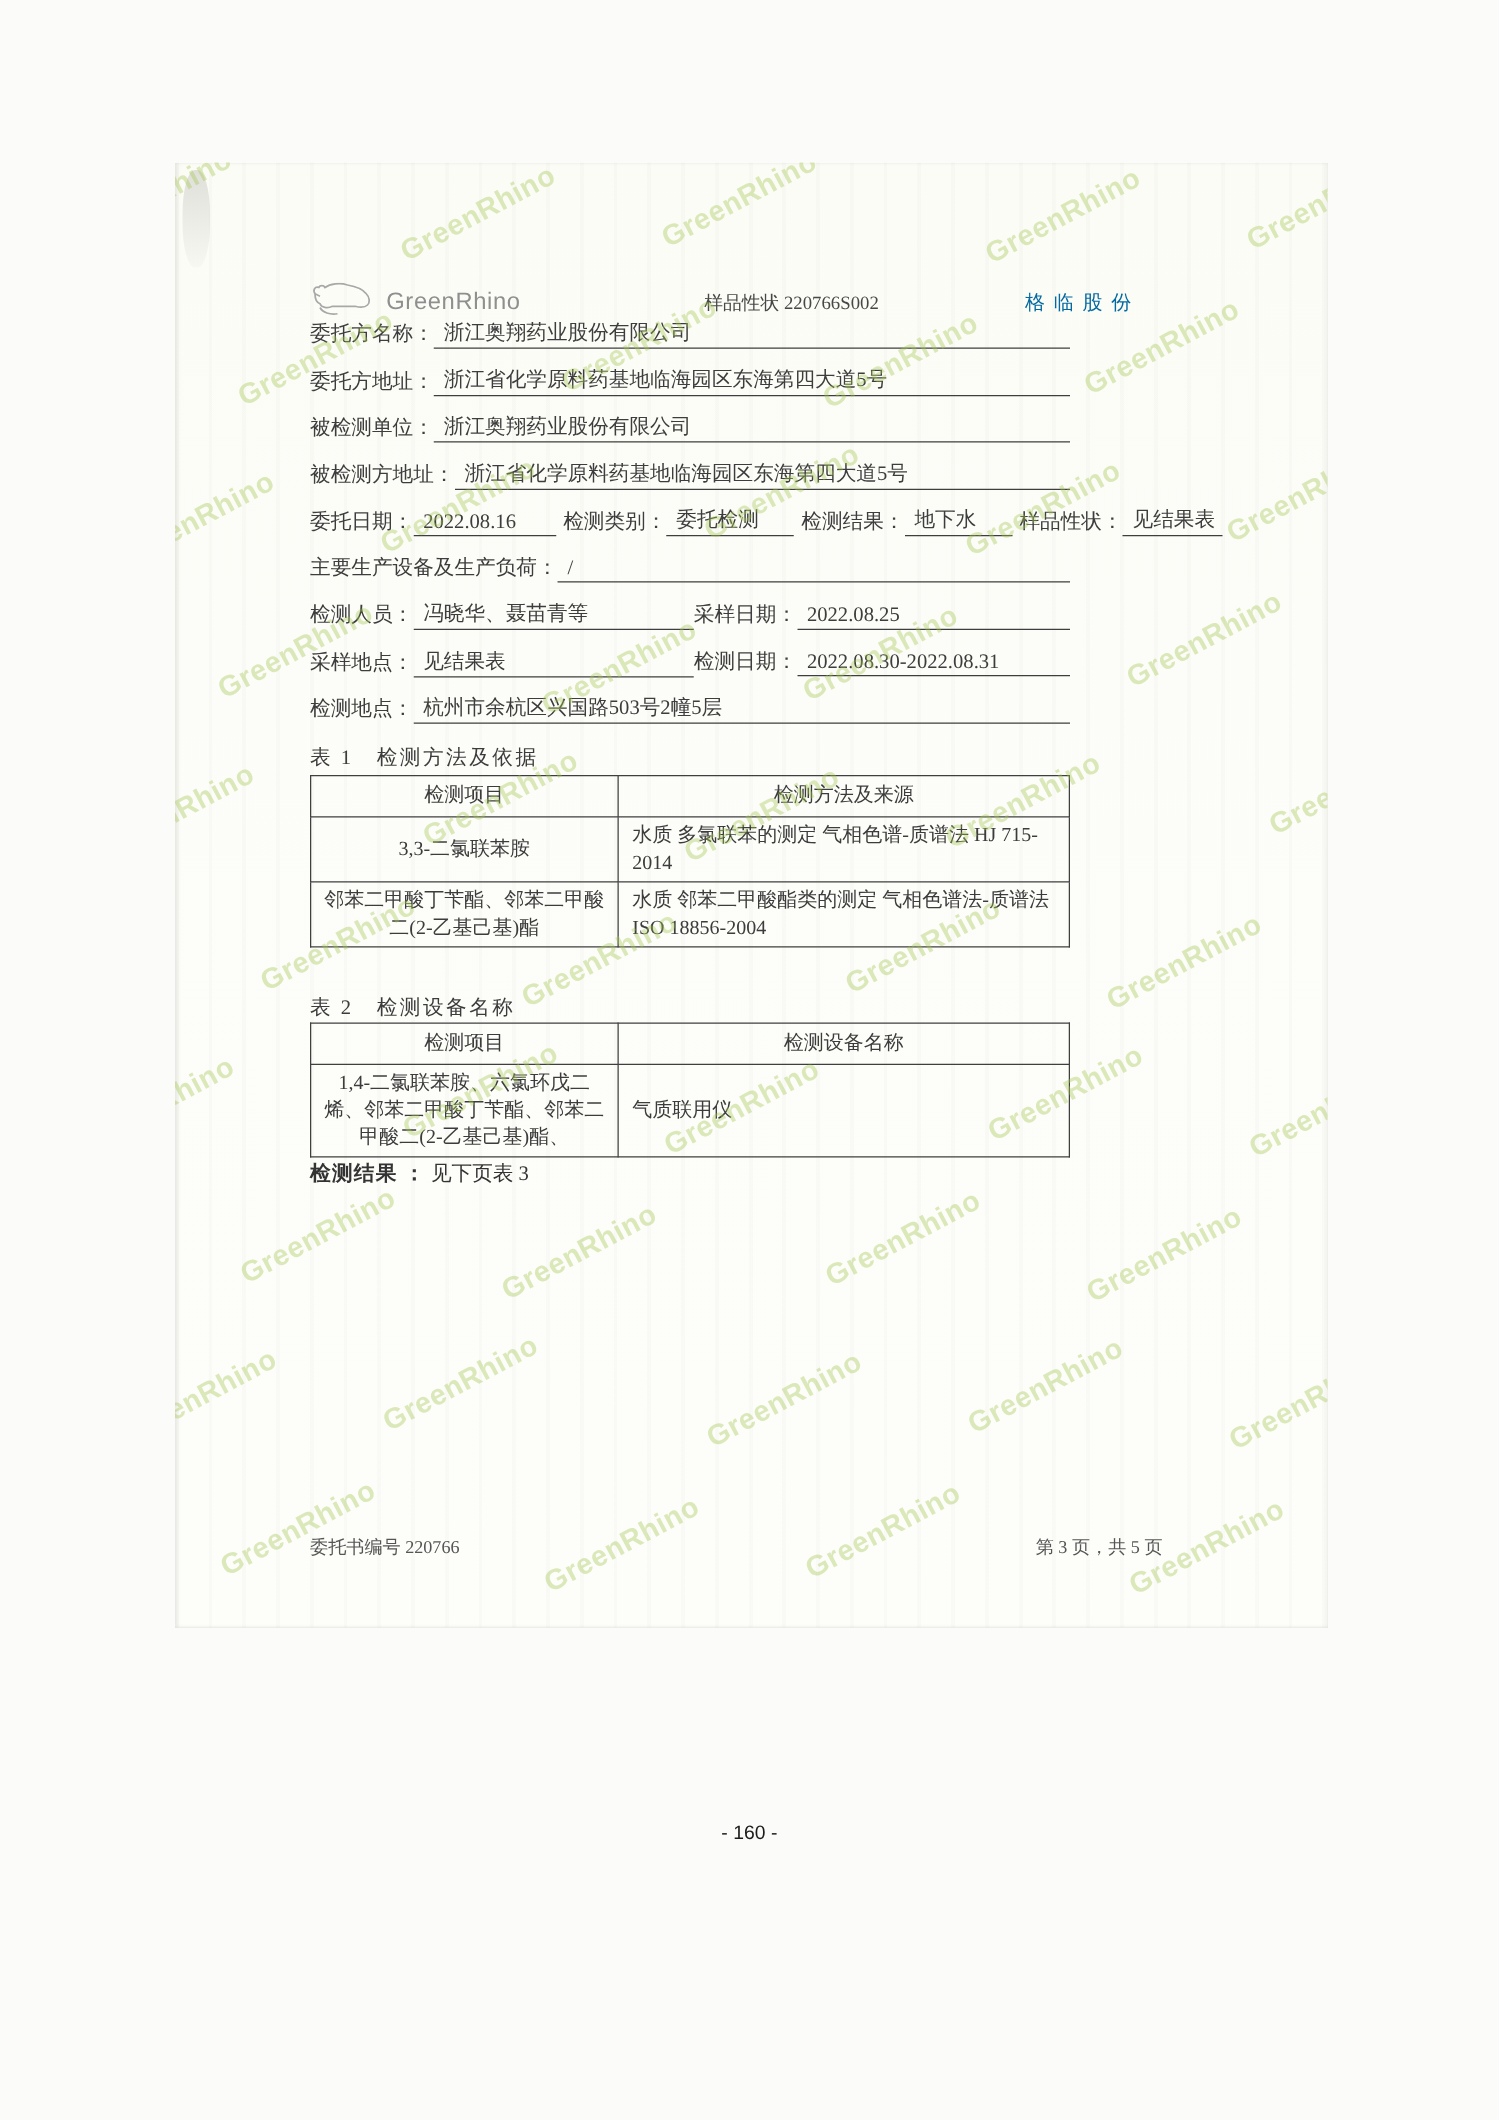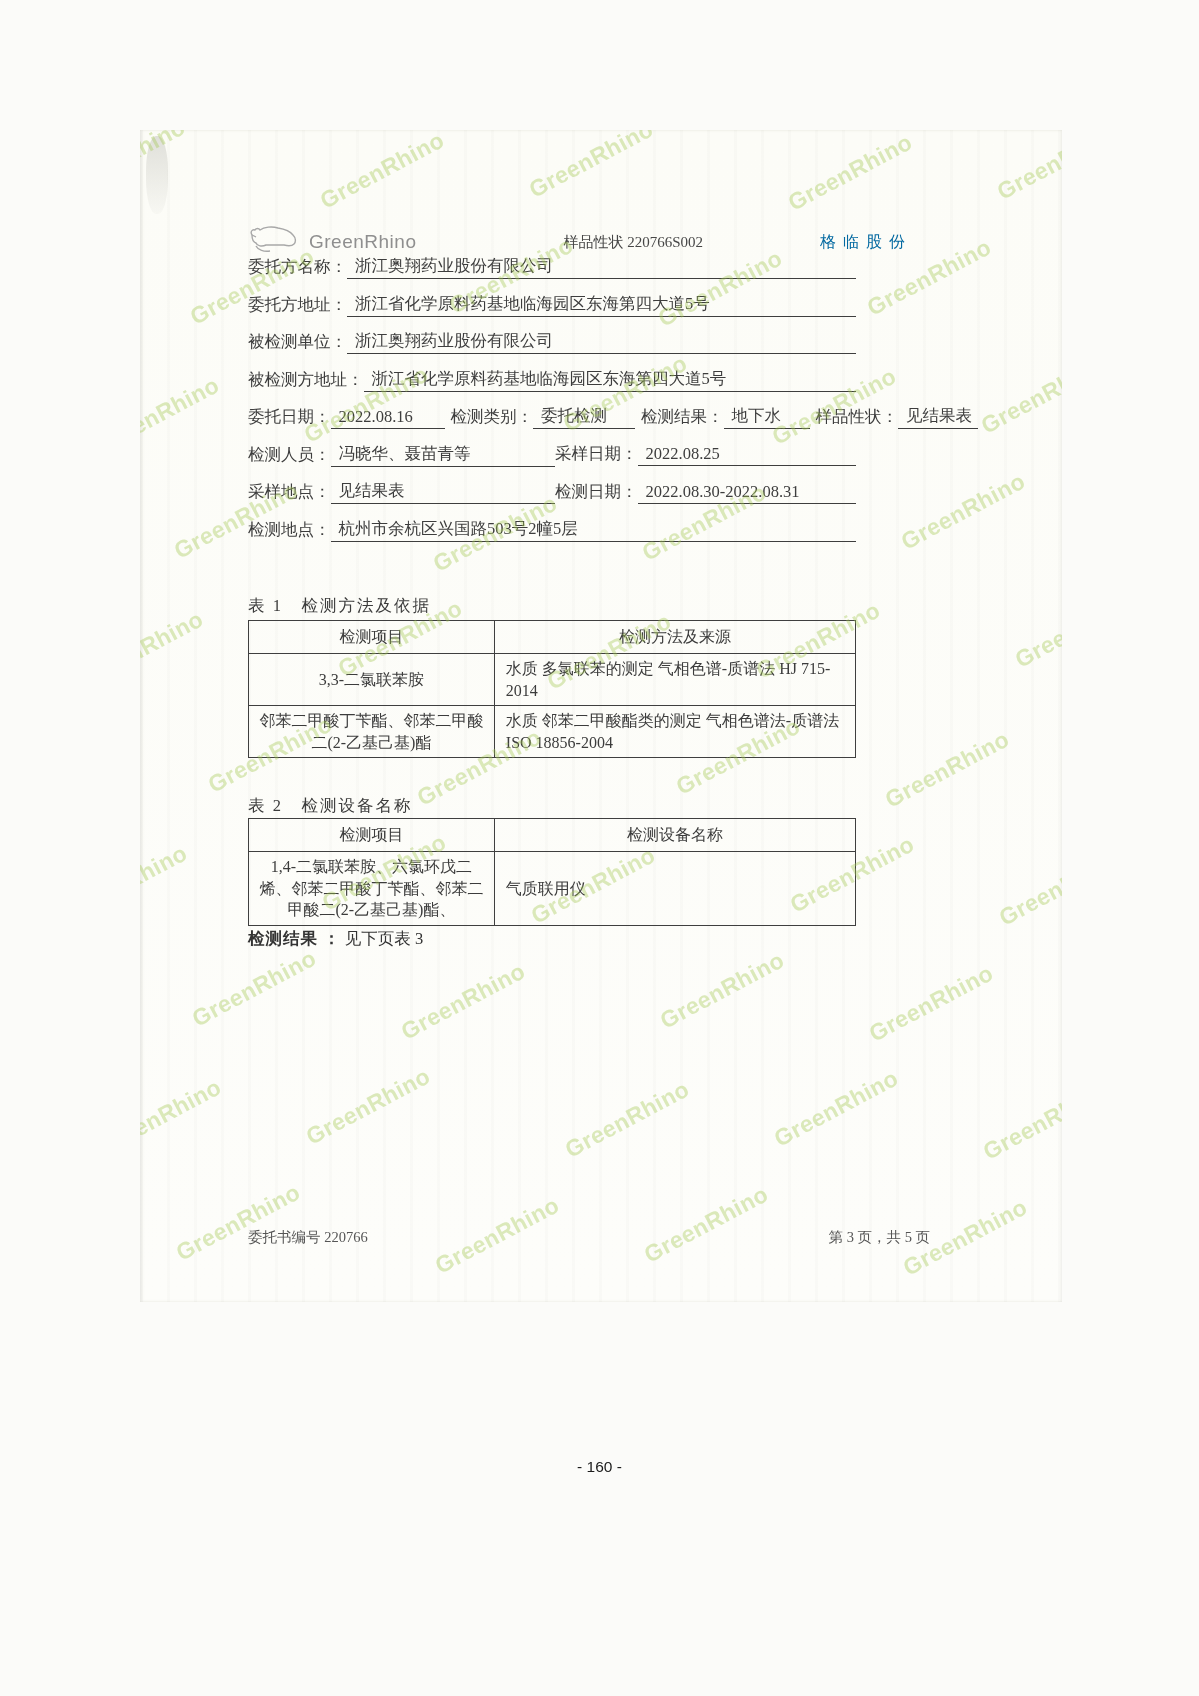--- a/index.html
+++ b/index.html
@@ -134,20 +134,26 @@
           <span class="flabel">检测类别：</span>
           <span class="fval w2">委托检测</span>
         </div>
       <div class="pair">
           <span class="flabel">检测结果：</span>
           <span class="fval w3">地下水</span>
         </div>
       <div class="pair">
           <span class="flabel">样品性状：</span>
           <span class="fval">见结果表</span>
+        </div>
+    </div>
+    <div class="frow">
+      <div class="pair">
+          <span class="flabel">主要生产设备及生产负荷：</span>
+          <span class="fval">/</span>
         </div>
     </div>
     <div class="frow">
       <div class="pair half">
           <span class="flabel">检测人员：</span>
           <span class="fval">冯晓华、聂苗青等</span>
         </div>
       <div class="pair">
           <span class="flabel">采样日期：</span>
           <span class="fval">2022.08.25</span>

